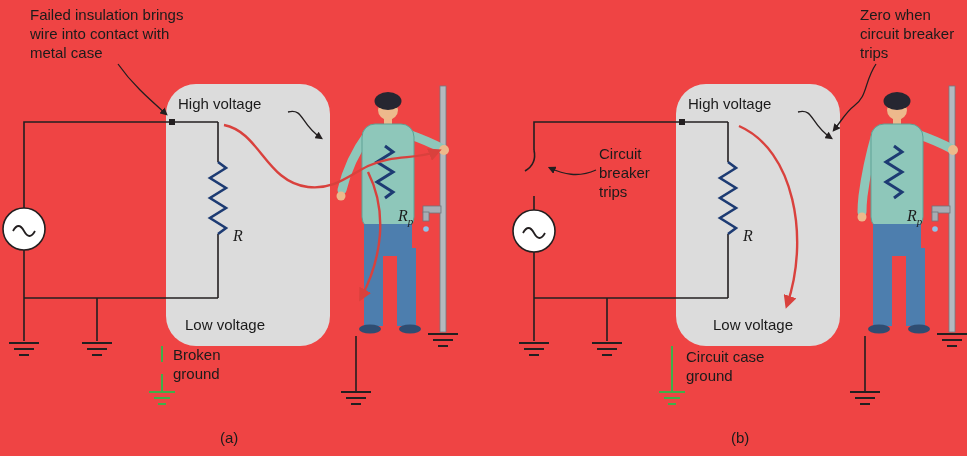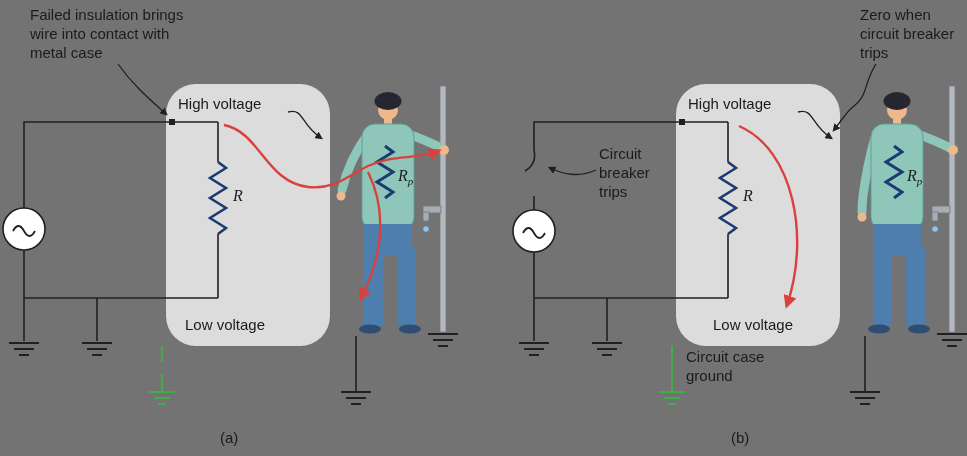--- a/index.html
+++ b/index.html
@@ -1,22 +1,22 @@
 <!DOCTYPE html>
 <html><head>
 <meta charset="utf-8">
 <style>
   html,body { margin:0; padding:0; background:#fff; }
   .stage {
-    position:relative; width:967px; height:456px; background:#737373;
+    position:relative; width:967px; height:456px; background:#ef4444;
     font-family:"Liberation Sans", sans-serif; color:#1b1b1b; overflow:hidden;
   }
   .stage svg { position:absolute; left:0; top:0; }
   .lbl { position:absolute; font-size:15px; line-height:1.25; color:#1b1b1b; }
-  .math { font-family:"Liberation Serif", serif; font-style:italic; font-size:16px; }
+  .math { font-family:"Liberation Serif", serif; font-style:italic; font-size:16px;margin-top:40px; }
   .math sub { font-size:11px; font-style:italic; }
   .caption { font-size:15px; }
 </style>
 </head>
 <body>
 
 <div class="stage">
 
   <svg width="967" height="456" viewBox="0 0 967 456">
     <defs>
@@ -198,20 +198,21 @@
         <path d="M 596 170 C 578 178, 563 174, 550 168" marker-end="url(#arrBlk)"></path>
       </g>
     </g>
   </svg>
 
   <div class="lbl" style="left:30px; top:6px; width:178px;">Failed insulation brings wire into contact with metal case</div>
   <div class="lbl" style="left:178px; top:95px;">High voltage</div>
   <div class="lbl" style="left:185px; top:316px;">Low voltage</div>
   <div class="lbl math" style="left:233px; top:186px;">R</div>
   <div class="lbl math" style="left:398px; top:166px;"><span>R</span><sub>p</sub></div>
+  <div class="lbl" style="left:173px; top:346px; width:64px;">Broken ground</div>
   <div class="lbl caption" style="left:220px; top:429px;">(a)</div>
 
   <div class="lbl" style="left:860px; top:6px; width:106px;">Zero when circuit breaker trips</div>
   <div class="lbl" style="left:599px; top:145px; width:72px;">Circuit breaker trips</div>
   <div class="lbl" style="left:688px; top:95px;">High voltage</div>
   <div class="lbl" style="left:713px; top:316px;">Low voltage</div>
   <div class="lbl math" style="left:743px; top:186px;">R</div>
   <div class="lbl math" style="left:907px; top:166px;"><span>R</span><sub>p</sub></div>
   <div class="lbl" style="left:686px; top:348px; width:92px;">Circuit case ground</div>
   <div class="lbl caption" style="left:731px; top:429px;">(b)</div>

